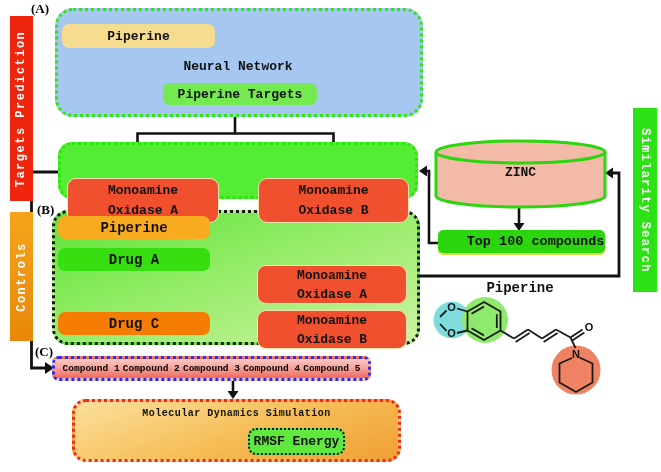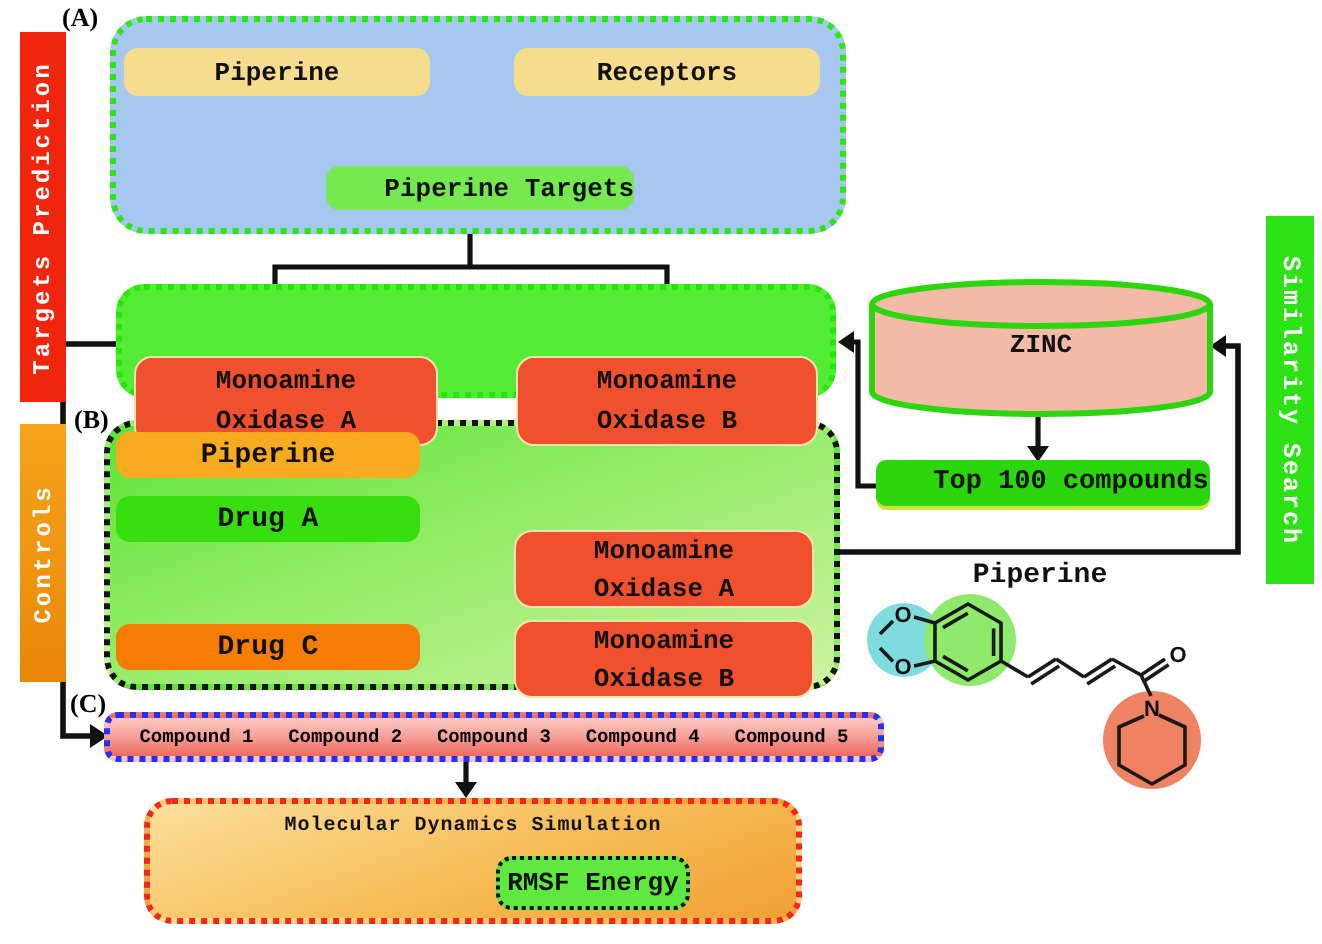--- a/index.html
+++ b/index.html
@@ -21,21 +21,21 @@
   
   .sectionA{background:#a6c8f0;border:3px dotted #2ae70d;border-radius:18px;z-index:2;}
   .sectionMid{background:#55ec35;border:3px dotted #25e70c;border-radius:14px;z-index:2;}
   .sectionB{background:linear-gradient(160deg,#5be437 0%,#93ec66 45%,#cdf3a2 100%);border:3px dotted #141414;border-radius:16px;z-index:2;}
   .sectionC{background:linear-gradient(180deg,#fbc9c4 0%,#f7a49c 45%,#ee6a5e 100%);border:3px dotted #2531f2;border-radius:7px;z-index:2;
             display:flex;align-items:center;justify-content:space-around;padding:0 6px;}
   .mdbox{background:linear-gradient(160deg,#fbe09c 0%,#f6bc55 55%,#f0a034 100%);border:3px dotted #f6241a;border-radius:14px;z-index:2;}
   
   .node{display:flex;align-items:center;justify-content:center;text-align:center;border-radius:7px;z-index:3;font-size:13px;}
   .yellow{background:#f6dc8e;}
-  .greenbtn{background:#74ea50;justify-content:flex-end;}
+  .greenbtn{background:#74ea50;}
   .red{background:#f1502e;border:1.5px solid #f3e3ac;border-radius:9px;line-height:20px;margin-top:27px;}
   .b-or{background:#f8ab1f;}
   .b-ga{background:#37df10;align-items:center;}
   .b-bl{background:#36a9ef;}
   .b-oc{background:#f57d04;}
   .top100{background:#2bd60e;border-radius:5px;box-shadow:0 2px 0 #cfe23c;font-size:13.5px;z-index:3;}
   .resbox{background:#5fe93e;border:2.5px dotted #111;border-radius:8px;font-size:13px;z-index:3;}
   .plain{background:transparent;}
   .compound{font-size:9.5px;color:#000;white-space:nowrap;}
   .cyl-text{z-index:3;text-align:center;font-size:13px;line-height:19px;}
@@ -147,22 +147,22 @@
     <span>Controls</span>
   </div>
   <div class="abs bar-green" style="left:633px;top:108px;width:24px;height:184px;">
     <span>Similarity Search</span>
   </div>
 
   <div class="abs sectionA" style="left:55px;top:8px;width:368px;height:109px;"></div>
   <div class="abs node yellow" style="left:62px;top:24px;width:153px;height:24px;">
     <span>Piperine</span>
   </div>
-  <div class="abs node yellow" style="left:257px;top:24px;width:153px;height:24px;">
-    <span>Receptors</span>
+  <div class="abs node plain z2" style="left:140px;top:58px;width:196px;height:16px;">
+    <span>Neural Network</span>
   </div>
   <div class="abs node greenbtn" style="left:163px;top:83px;width:154px;height:22px;">
     <span>Piperine Targets</span>
   </div>
 
   <div class="abs sectionMid" style="left:58px;top:142px;width:360px;height:57px;"></div>
   <div class="abs node red" style="left:67px;top:151px;width:152px;height:45px;flex-direction:column;">
     <span>Monoamine</span>
     <span>Oxidase A</span>
   </div>
@@ -191,21 +191,21 @@
   </div>
 
   <div class="abs cyl-text" style="left:436px;top:163px;width:169px;">
     <div>ZINC</div>
   </div>
   <div class="abs node top100" style="left:438px;top:230px;width:167px;height:23px;padding-left:28px;">
     <span>Top 100 compounds</span>
   </div>
   <div class="abs heading" style="left:465px;top:280px;width:110px;">Piperine</div>
 
-  <div class="abs sectionC" style="left:52px;top:356px;width:390px;height:25px;">
+  <div class="abs sectionC" style="left:52px;top:356px;width:319px;height:25px;">
     <span class="compound">Compound 1</span>
     <span class="compound">Compound 2</span>
     <span class="compound">Compound 3</span>
     <span class="compound">Compound 4</span>
     <span class="compound">Compound 5</span>
   </div>
 
   <div class="abs mdbox" style="left:72px;top:399px;width:329px;height:63px;"></div>
   <div class="abs mdtitle" style="left:80px;top:408px;width:313px;">Molecular Dynamics Simulation</div>
   <div class="abs node resbox" style="left:248px;top:428px;width:97px;height:27px;">

